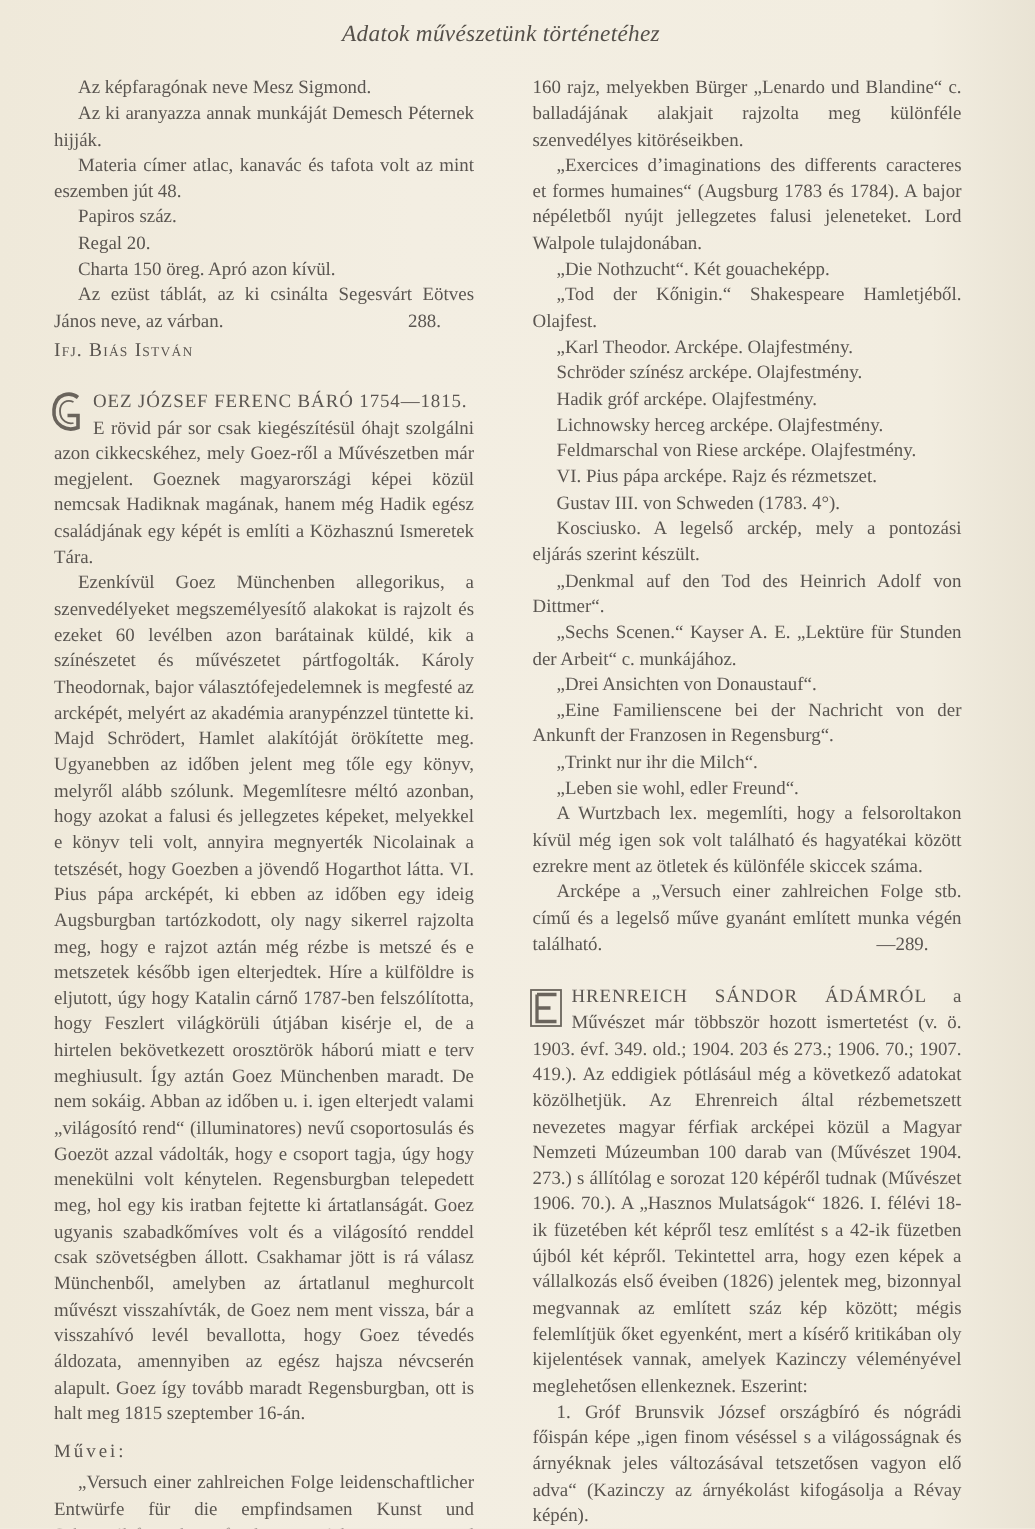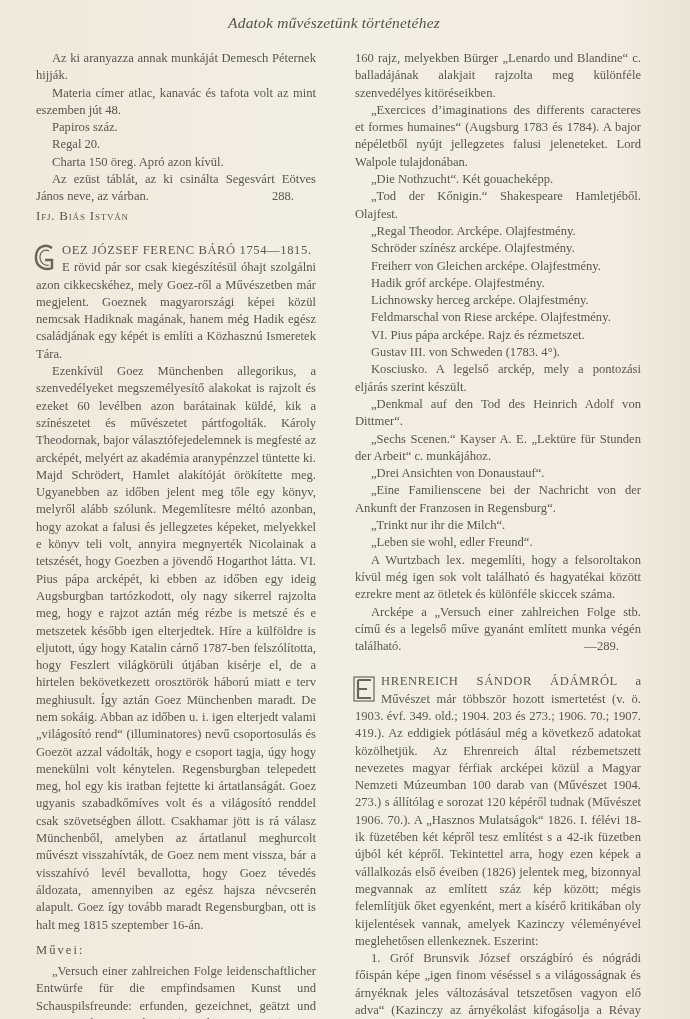--- a/index.html
+++ b/index.html
@@ -40,20 +40,21 @@
     .center-head { text-align: left; letter-spacing: 2px; margin: 8px 0 4px 0; text-indent: 0; }
     .right-num { float: right; margin-right: 22px; }
   </style>
 </head>
 <body>
 
 <div class="page">
   <div class="running-head">Adatok művészetünk történetéhez</div>
 
   <div class="col col-left">
+    <p class="p">Az képfaragónak neve Mesz Sigmond.</p>
     <p class="p">Az ki aranyazza annak munkáját Demesch Péternek hijják.</p>
     <p class="p">Materia címer atlac, kanavác és tafota volt az mint eszemben jút 48.</p>
     <p class="p">Papiros száz.</p>
     <p class="p">Regal 20.</p>
     <p class="p">Charta 150 öreg. Apró azon kívül.</p>
     <p class="p">
       <span>Az ezüst táblát, az ki csinálta Segesvárt Eötves János neve, az várban.</span>
       <span class="right-num">288.</span>
     </p>
     <div class="signature">Ifj. Biás István</div>
@@ -74,23 +75,22 @@
     <p class="center-head">Művei:</p>
     <p class="p">„Versuch einer zahlreichen Folge leidenschaftlicher Entwürfe für die empfindsamen Kunst und Schauspilsfreunde: erfunden, gezeichnet, geätzt und mit Anmerkungen geleitet“ (Augsburg, 1784. 4°)</p>
 
   </div>
 
   <div class="col col-right">
     <p class="p noindent">160 rajz, melyekben Bürger „Lenardo und Blandine“ c. balladájának alakjait rajzolta meg különféle szenvedélyes kitöréseikben.</p>
     <p class="p">„Exercices d’imaginations des differents caracteres et formes humaines“ (Augsburg 1783 és 1784). A bajor népéletből nyújt jellegzetes falusi jeleneteket. Lord Walpole tulajdonában.</p>
     <p class="p">„Die Nothzucht“. Két gouacheképp.</p>
     <p class="p">„Tod der Kőnigin.“ Shakespeare Hamletjéből. Olajfest.</p>
-    <p class="p">„Regal Theodor. Arcképe. Olajfestmény.</p>
+    <p class="p">„Karl Theodor. Arcképe. Olajfestmény.</p>
     <p class="p">Schröder színész arcképe. Olajfestmény.</p>
-    <p class="p">Freiherr von Gleichen arcképe. Olajfestmény.</p>
     <p class="p">Hadik gróf arcképe. Olajfestmény.</p>
     <p class="p">Lichnowsky herceg arcképe. Olajfestmény.</p>
     <p class="p">Feldmarschal von Riese arcképe. Olajfestmény.</p>
     <p class="p">VI. Pius pápa arcképe. Rajz és rézmetszet.</p>
     <p class="p">Gustav III. von Schweden (1783. 4°).</p>
     <p class="p">Kosciusko. A legelső arckép, mely a pontozási eljárás szerint készült.</p>
     <p class="p">„Denkmal auf den Tod des Heinrich Adolf von Dittmer“.</p>
     <p class="p">„Sechs Scenen.“ Kayser A. E. „Lektüre für Stunden der Arbeit“ c. munkájához.</p>
     <p class="p">„Drei Ansichten von Donaustauf“.</p>
     <p class="p">„Eine Familienscene bei der Nachricht von der Ankunft der Franzosen in Regensburg“.</p>

